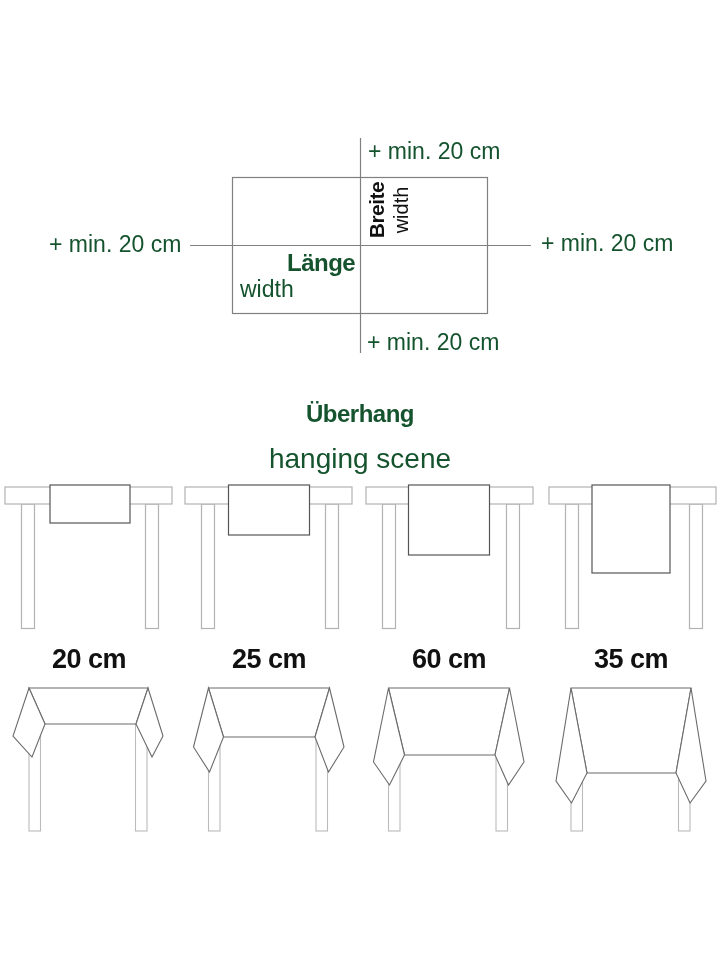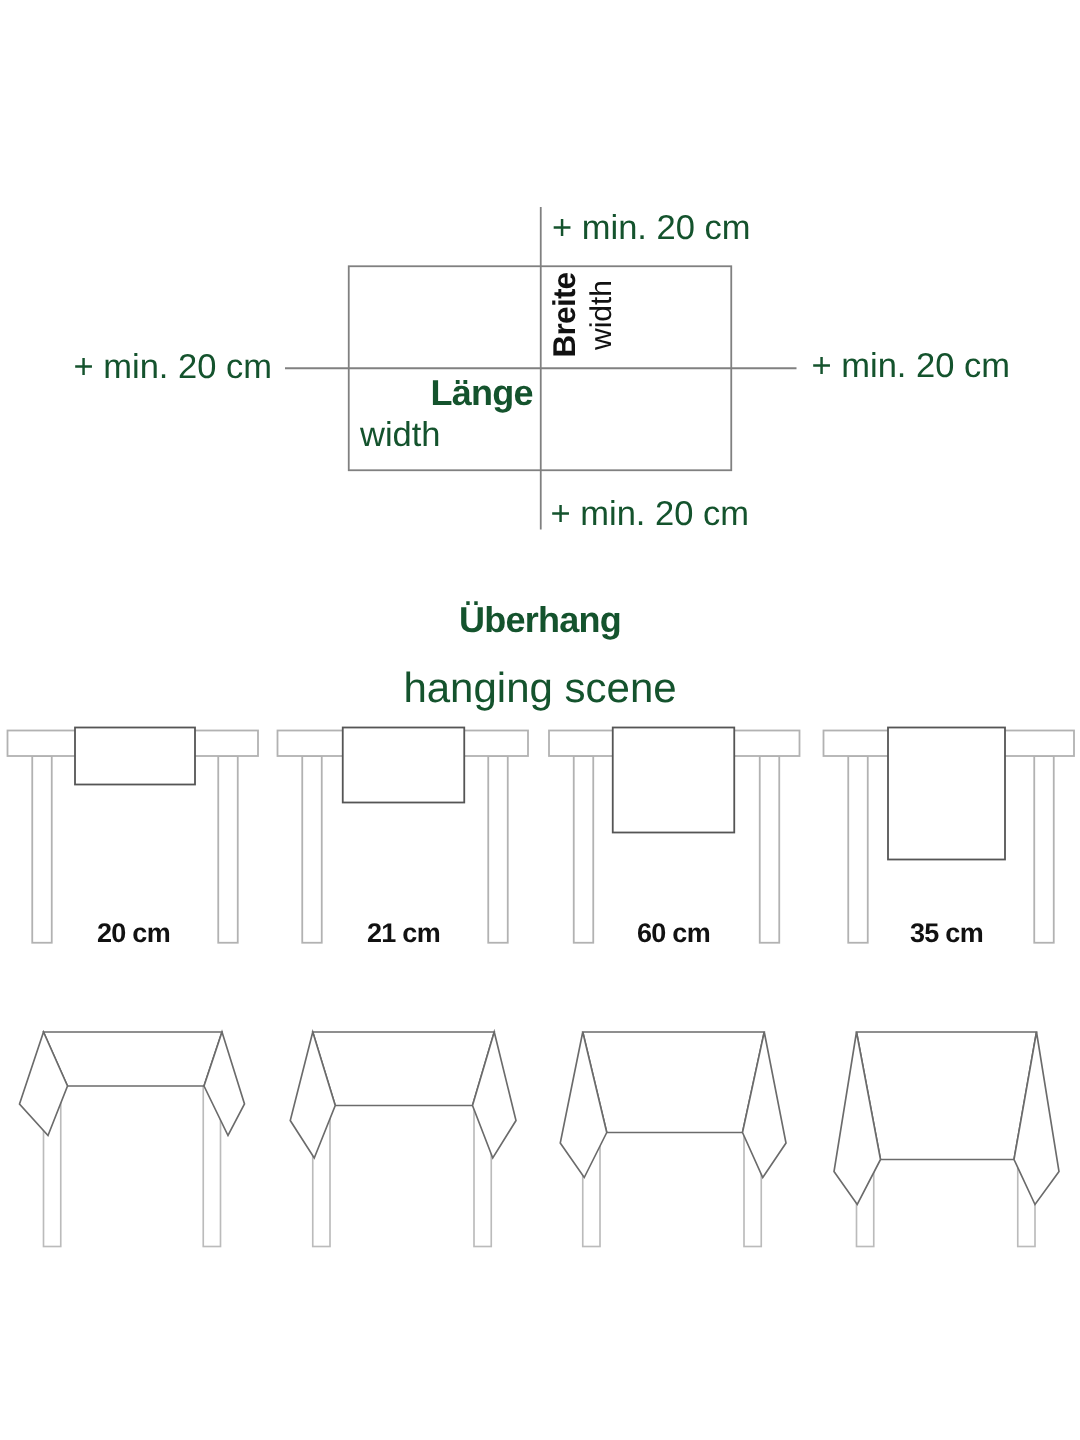--- a/index.html
+++ b/index.html
@@ -25,23 +25,23 @@
     position:absolute;
     left:354px;top:185px;
     width:70px;height:50px;
     transform:rotate(-90deg);
     text-align:center;
   }
   .rot-block .de{font-weight:bold;font-size:21px;letter-spacing:-0.5px;line-height:25px;}
   .rot-block .en{font-size:20px;line-height:25px;}
   .size-lbl{
     position:absolute;
-    top:612px;width:120px;
+    top:644px;width:120px;
     text-align:center;
-    font-size:18px;font-weight:bold;letter-spacing:-0.5px;
+    font-size:27px;font-weight:bold;letter-spacing:-0.5px;
     white-space:nowrap;
   }
 </style>
 </head>
 <body>
 
 <svg id="art" viewBox="0 0 720 960" xmlns="http://www.w3.org/2000/svg">
 
   <g fill="none" stroke="#808080" stroke-width="1.2">
     <rect x="232.5" y="177.5" width="255" height="136"></rect>
@@ -148,17 +148,17 @@
   <div class="de">Breite</div>
   <div class="en">width</div>
 </div>
 
 <div class="lbl bold center-row" style="top:401px;font-size:24px;">Überhang</div>
 
 <div class="lbl center-row" style="top:430px;font-size:28px;margin-top:14px;">hanging scene</div>
 
 <div class="size-lbl" style="left:29px;">20 cm</div>
 
-<div class="size-lbl" style="left:209px;">21 cm</div>
+<div class="size-lbl" style="left:209px;">25 cm</div>
 
 <div class="size-lbl" style="left:389px;">60 cm</div>
 
 <div class="size-lbl" style="left:571px;">35 cm</div>
 
 </body></html>

